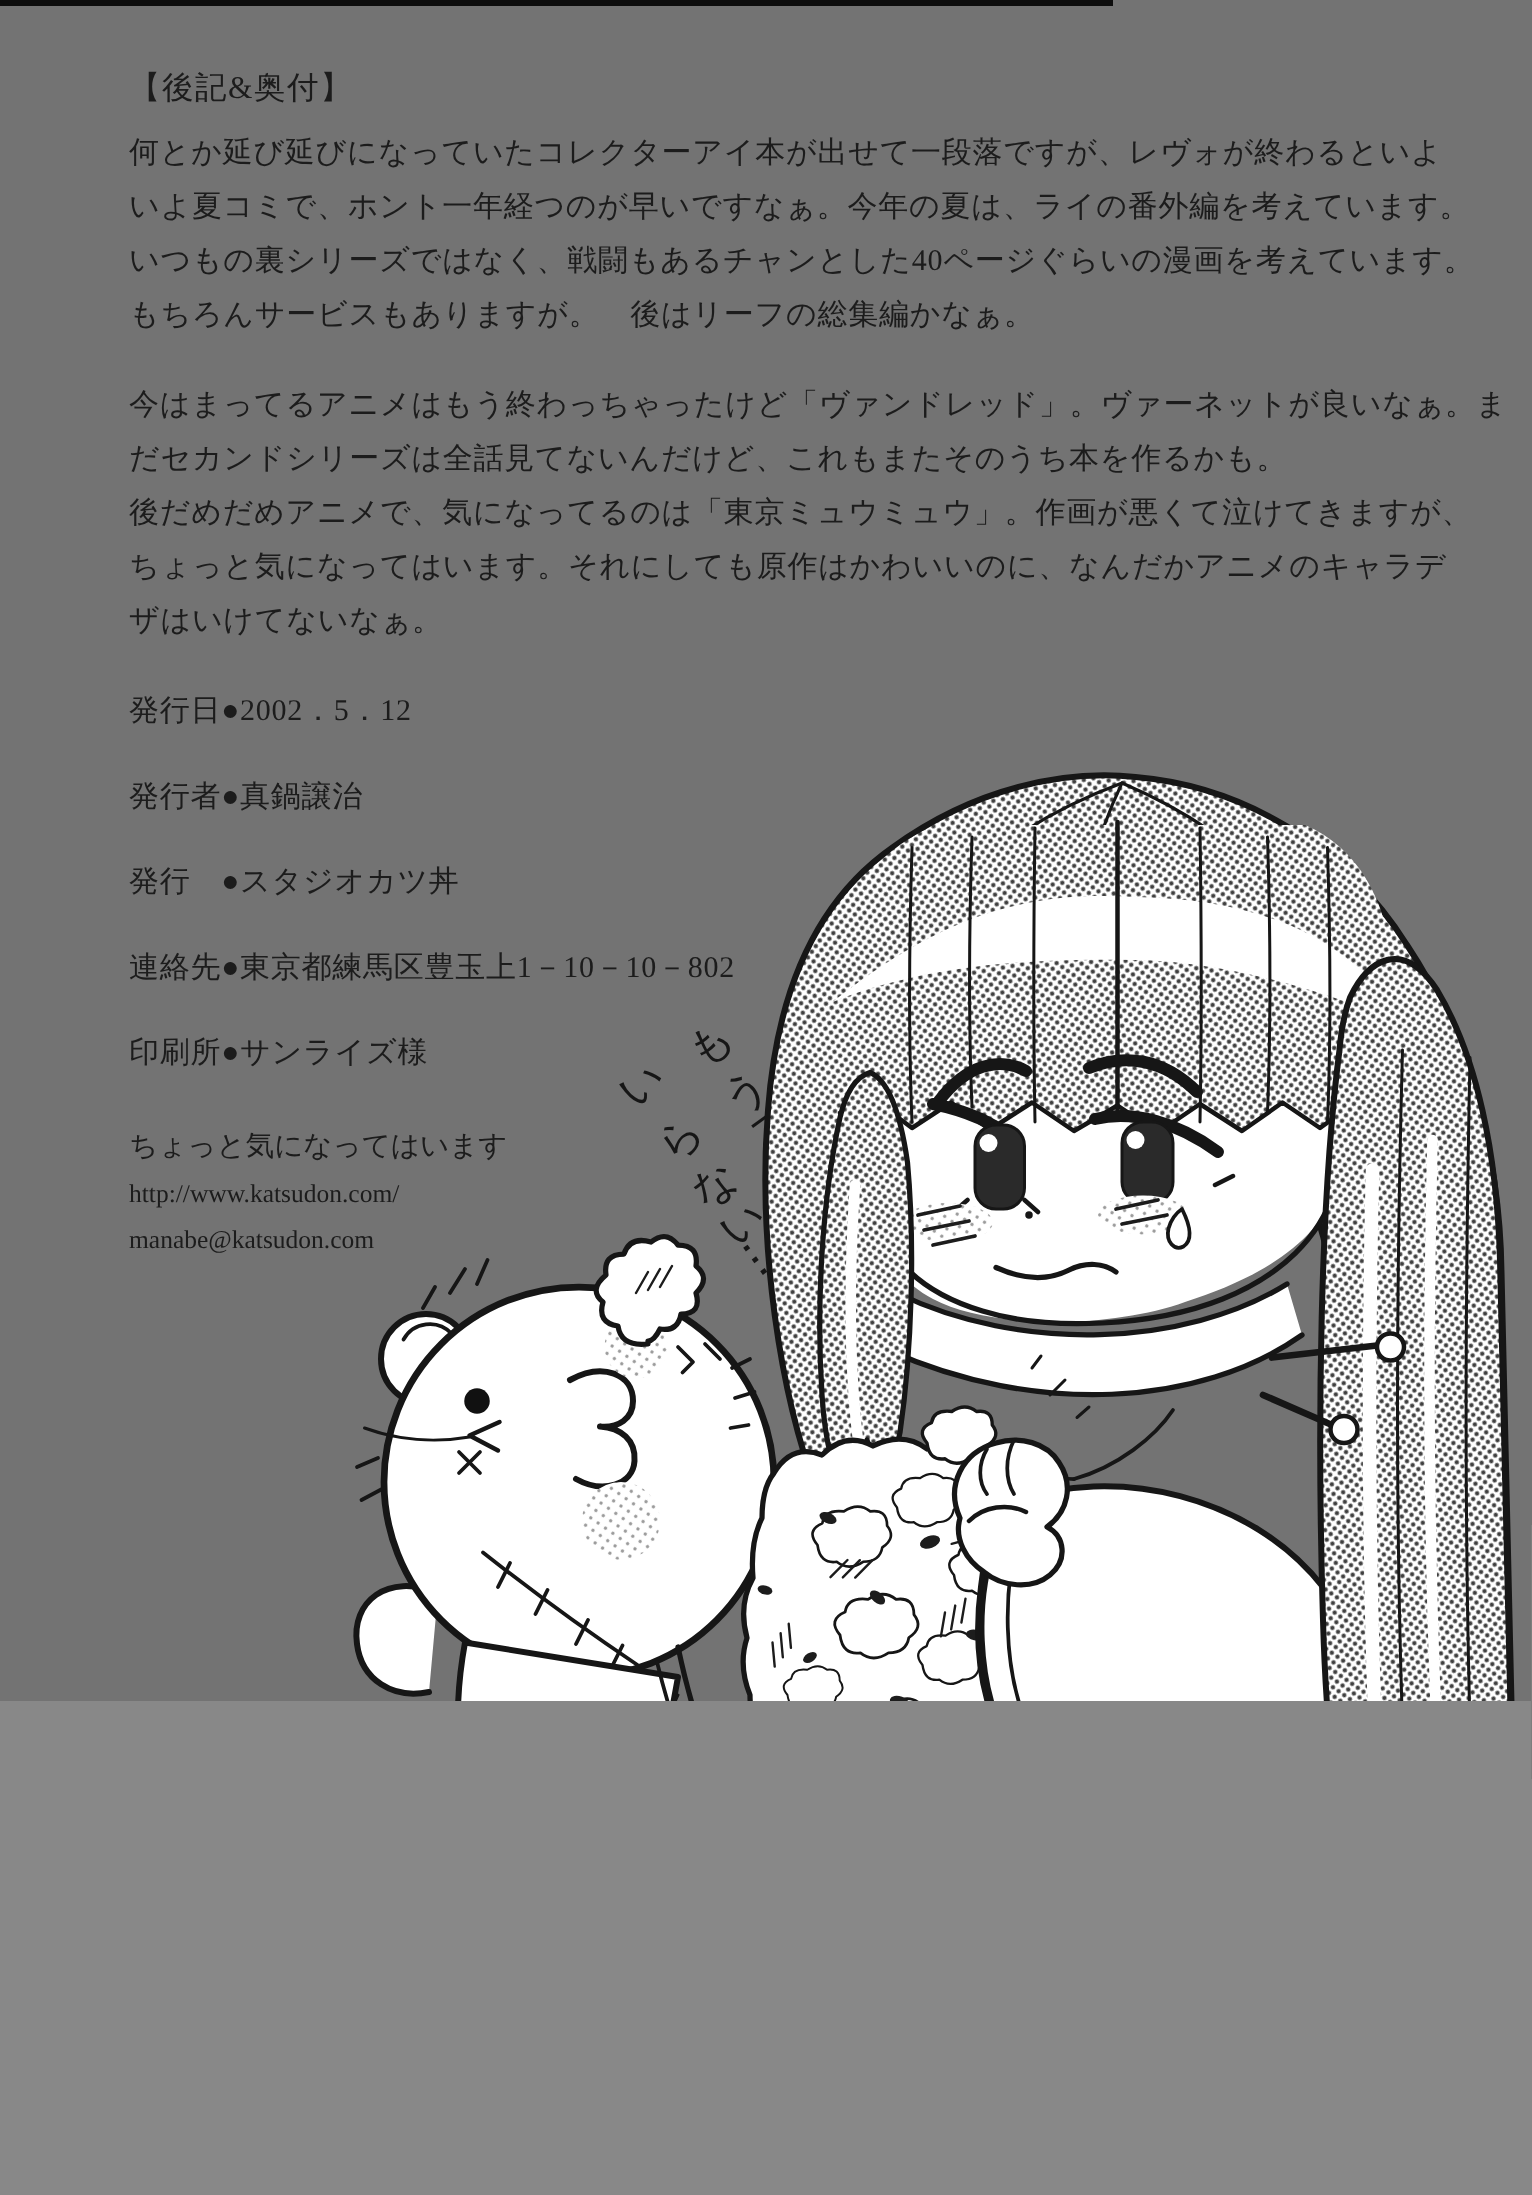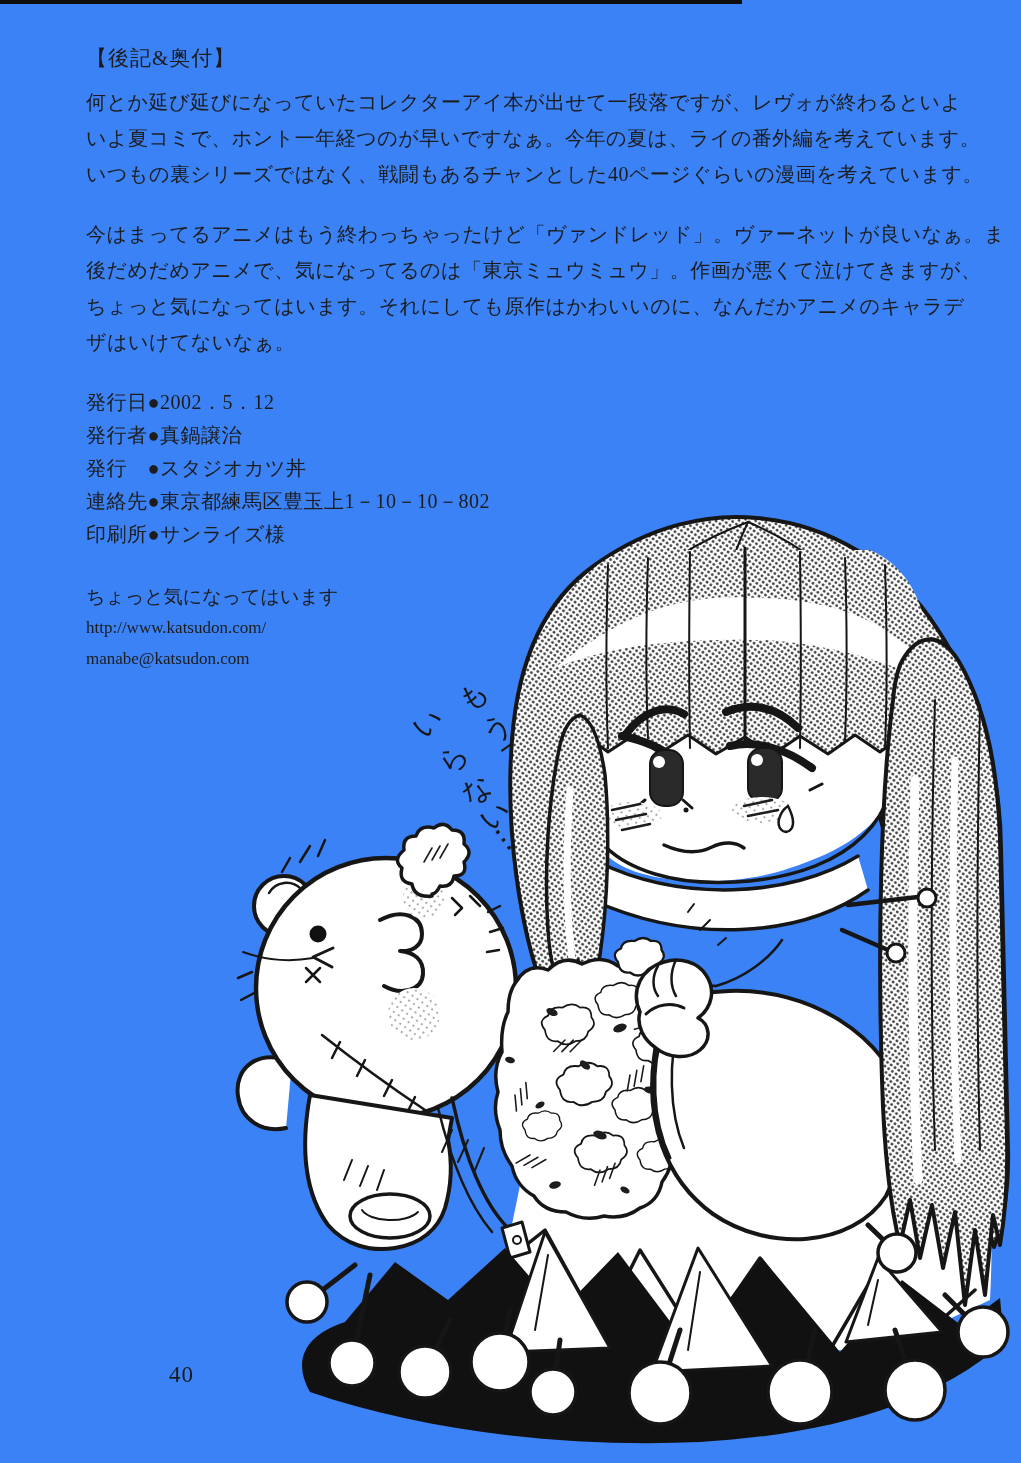--- a/index.html
+++ b/index.html
@@ -1,24 +1,24 @@
 <!DOCTYPE html>
 <html><head>
 <meta charset="utf-8">
 <style>
   html,body{margin:0;padding:0;background:#888;}
-  .page{position:relative;width:1021px;height:1463px;background:#3b82f6;
+  .page{position:relative;width:1021px;height:1134px;background:#737373;
         font-family:"Liberation Serif","DejaVu Serif",serif;color:#1c1c1c;overflow:hidden;margin:0 auto;}
   .scan-strip{position:absolute;top:0;left:0;width:742px;height:4px;background:#0d0d0d;}
   .textcol{position:absolute;left:86px;top:44px;width:860px;}
   .title{font-size:21px;font-weight:normal;margin:0 0 12px 0;letter-spacing:1px;}
   .para{margin:0 0 24px 0;}
   .para .line{font-size:20px;line-height:36px;white-space:nowrap;letter-spacing:0.5px;}
   .colophon{margin:26px 0 0 0;}
-  .colophon .line{font-size:20px;line-height:33px;white-space:nowrap;letter-spacing:0.5px;}
+  .colophon .line{font-size:20px;line-height:33px;white-space:nowrap;letter-spacing:0.5px;margin-top:24px;}
   .website{margin:30px 0 0 0;}
   .website .site-title{font-size:19px;line-height:31px;}
   .website .line-latin{font-size:17px;line-height:31px;font-family:"Liberation Serif","DejaVu Serif",serif;}
   .pagenum{position:absolute;left:169px;top:1362px;font-size:23px;letter-spacing:1px;}
   .speech{position:absolute;writing-mode:vertical-rl;font-family:"DejaVu Sans",sans-serif;
           font-size:29px;letter-spacing:5px;color:#161616;transform:rotate(-36deg);
           transform-origin:top center;white-space:nowrap;}
   #speech1{left:434px;top:668px;}
   #speech2{left:392px;top:700px;}
   svg.illu{position:absolute;left:0;top:0;width:1021px;height:1463px;}
@@ -29,24 +29,26 @@
 <div class="page">
   <div class="scan-strip"></div>
 
   <div class="textcol">
     <h1 class="title">【後記&amp;奥付】</h1>
 
     <div class="para">
       <div class="line">何とか延び延びになっていたコレクターアイ本が出せて一段落ですが、レヴォが終わるといよ</div>
       <div class="line">いよ夏コミで、ホント一年経つのが早いですなぁ。今年の夏は、ライの番外編を考えています。</div>
       <div class="line">いつもの裏シリーズではなく、戦闘もあるチャンとした40ページぐらいの漫画を考えています。</div>
+      <div class="line">もちろんサービスもありますが。　後はリーフの総集編かなぁ。</div>
     </div>
 
     <div class="para">
       <div class="line">今はまってるアニメはもう終わっちゃったけど「ヴァンドレッド」。ヴァーネットが良いなぁ。ま</div>
+      <div class="line">だセカンドシリーズは全話見てないんだけど、これもまたそのうち本を作るかも。</div>
       <div class="line">後だめだめアニメで、気になってるのは「東京ミュウミュウ」。作画が悪くて泣けてきますが、</div>
       <div class="line">ちょっと気になってはいます。それにしても原作はかわいいのに、なんだかアニメのキャラデ</div>
       <div class="line">ザはいけてないなぁ。</div>
     </div>
 
     <div class="colophon">
       <div class="line">発行日●2002．5．12</div>
       <div class="line">発行者●真鍋譲治</div>
       <div class="line">発行　●スタジオカツ丼</div>
       <div class="line">連絡先●東京都練馬区豊玉上1－10－10－802</div>

